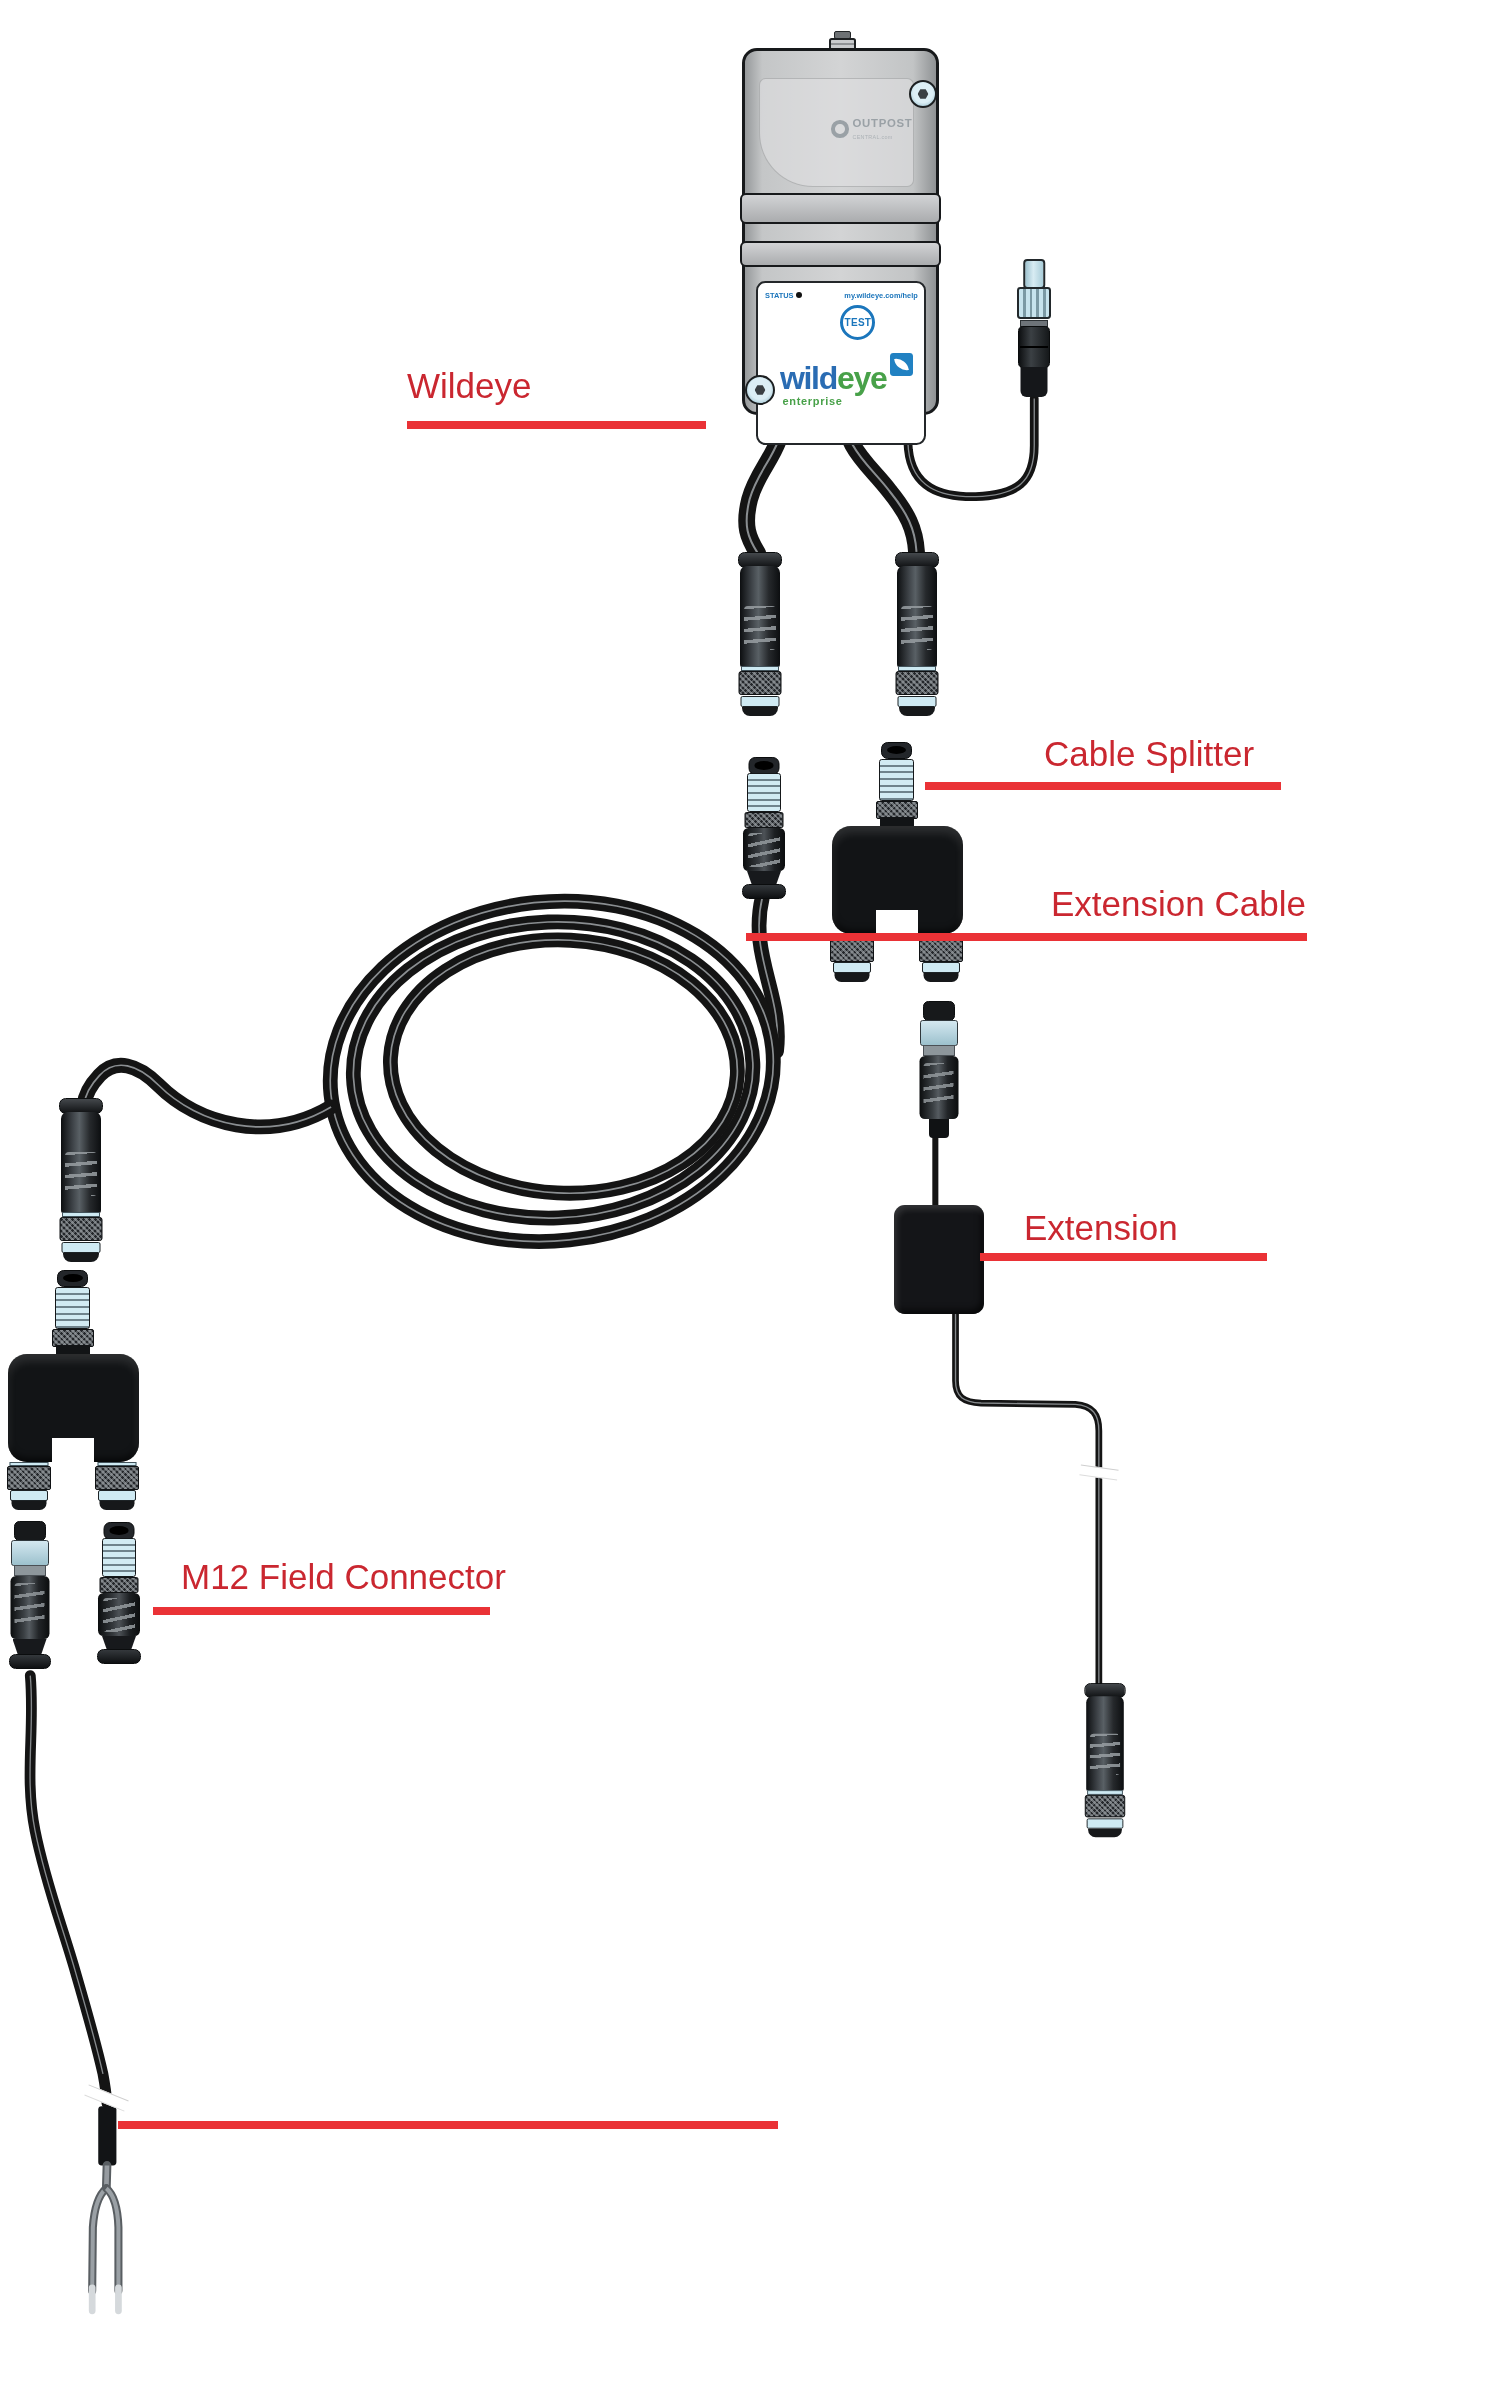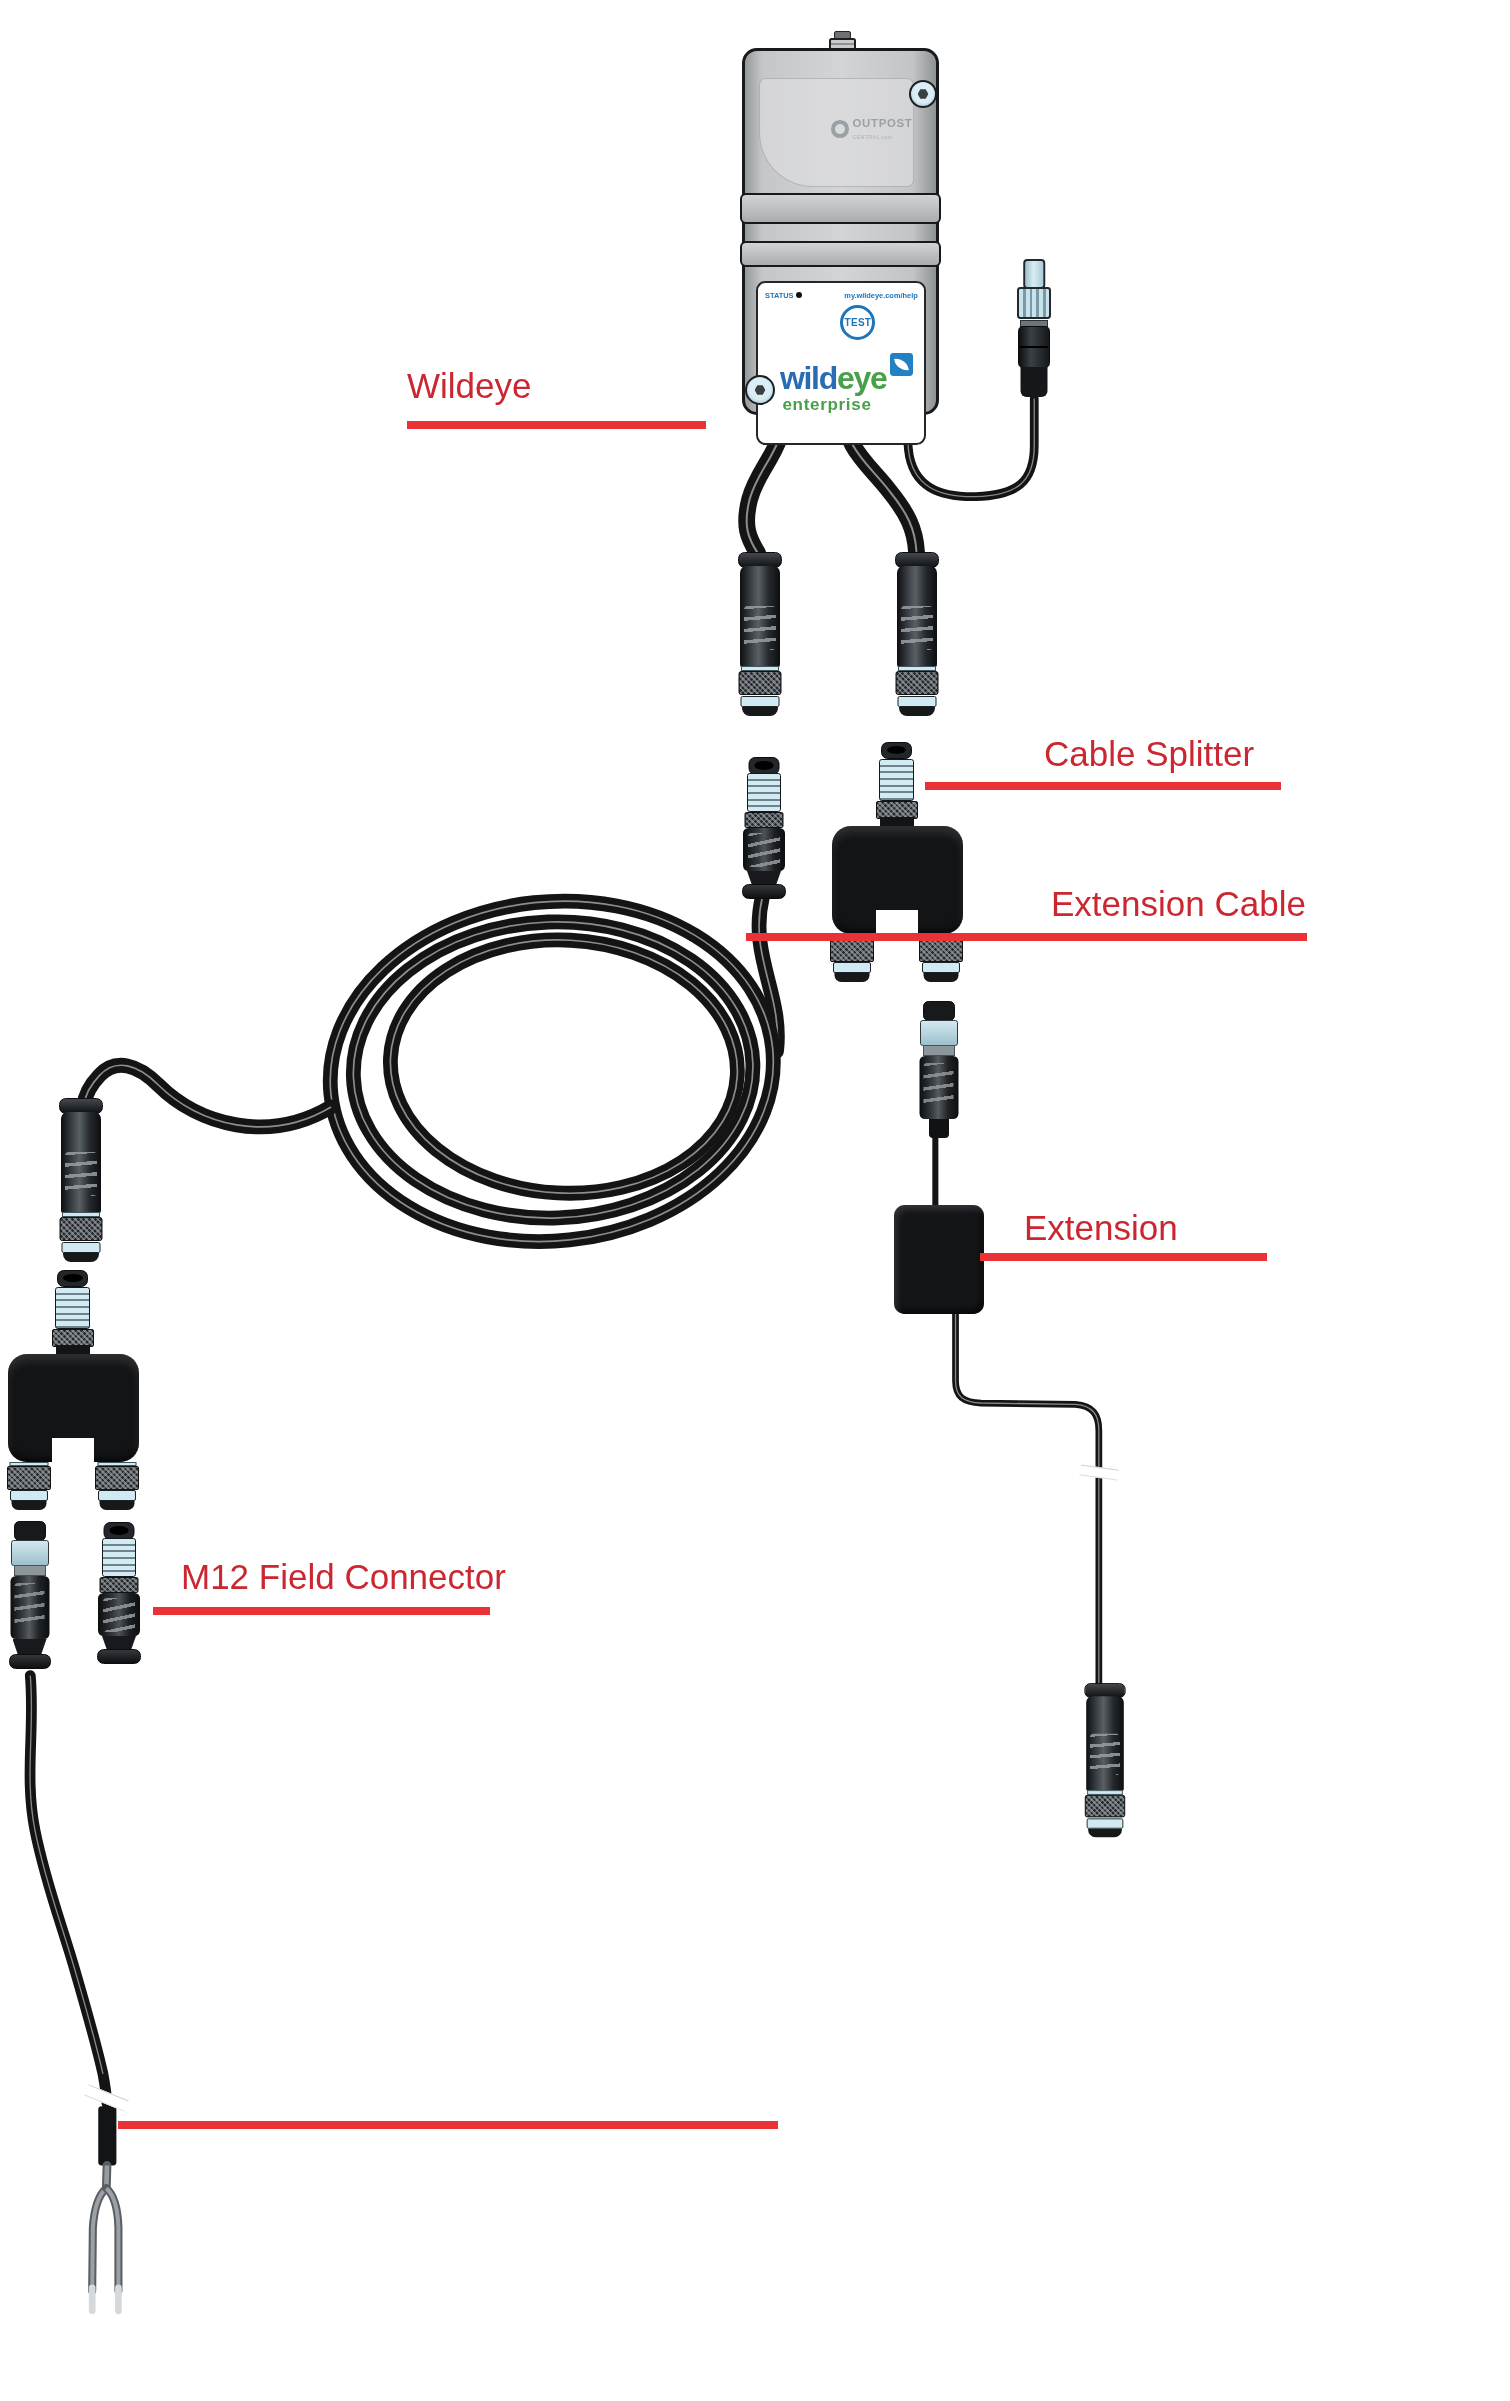--- a/index.html
+++ b/index.html
@@ -125,21 +125,21 @@
   .panel .statusdot{display:inline-block;width:6px;height:6px;background:#111;border-radius:50%;margin-left:2.7px;}
   .panel .helpurl{position:absolute;right:6.7px;top:8px;font-size:7.4px;font-weight:bold;color:#1b75bb;}
   .panel .testbtn{position:absolute;left:82px;top:21.5px;width:35px;height:35px;border:3.4px solid #1b76bc;border-radius:50%;
     display:flex;align-items:center;justify-content:center;font-size:10px;font-weight:bold;color:#1b76bc;letter-spacing:0.3px;}
   .panel .wordmark{position:absolute;left:21.5px;top:79px;font-size:32px;font-weight:bold;letter-spacing:-1.3px;line-height:1;}
   .panel .w-wild{color:#2a6cb3;}
   .panel .w-eye{color:#48a149;}
   .panel .leafbox{position:absolute;left:132px;top:70px;width:23px;height:23px;background:#2181c2;border-radius:3.4px;}
   .panel .leafbox::after{content:"";position:absolute;left:4.7px;top:5.4px;width:12.8px;height:12.8px;background:#fff;
     border-radius:0 100% 0 100%;transform:rotate(-8deg);}
-  .panel .subbrand{position:absolute;left:24px;top:112px;font-size:17px;font-weight:bold;color:#48a149;letter-spacing:0.7px;}
+  .panel .subbrand{position:absolute;left:24px;top:112px;font-size:11px;font-weight:bold;color:#48a149;letter-spacing:0.7px;}
 
   
   .fitting{position:absolute;left:829px;top:31px;width:27px;height:23px;z-index:2;}
   .fitting .cap{position:absolute;left:4.7px;top:0;width:17.5px;height:8px;background:#6d7174;border:1.3px solid #222527;border-radius:2px;}
   .fitting .base{position:absolute;left:0;top:6.7px;width:27px;height:16px;border:2px solid #1d2022;border-radius:2.7px;
     background:repeating-linear-gradient(#c9cbcd 0 3.4px,#8f9295 3.4px 5.4px);}
 </style>
 </head>
 <body>
 

